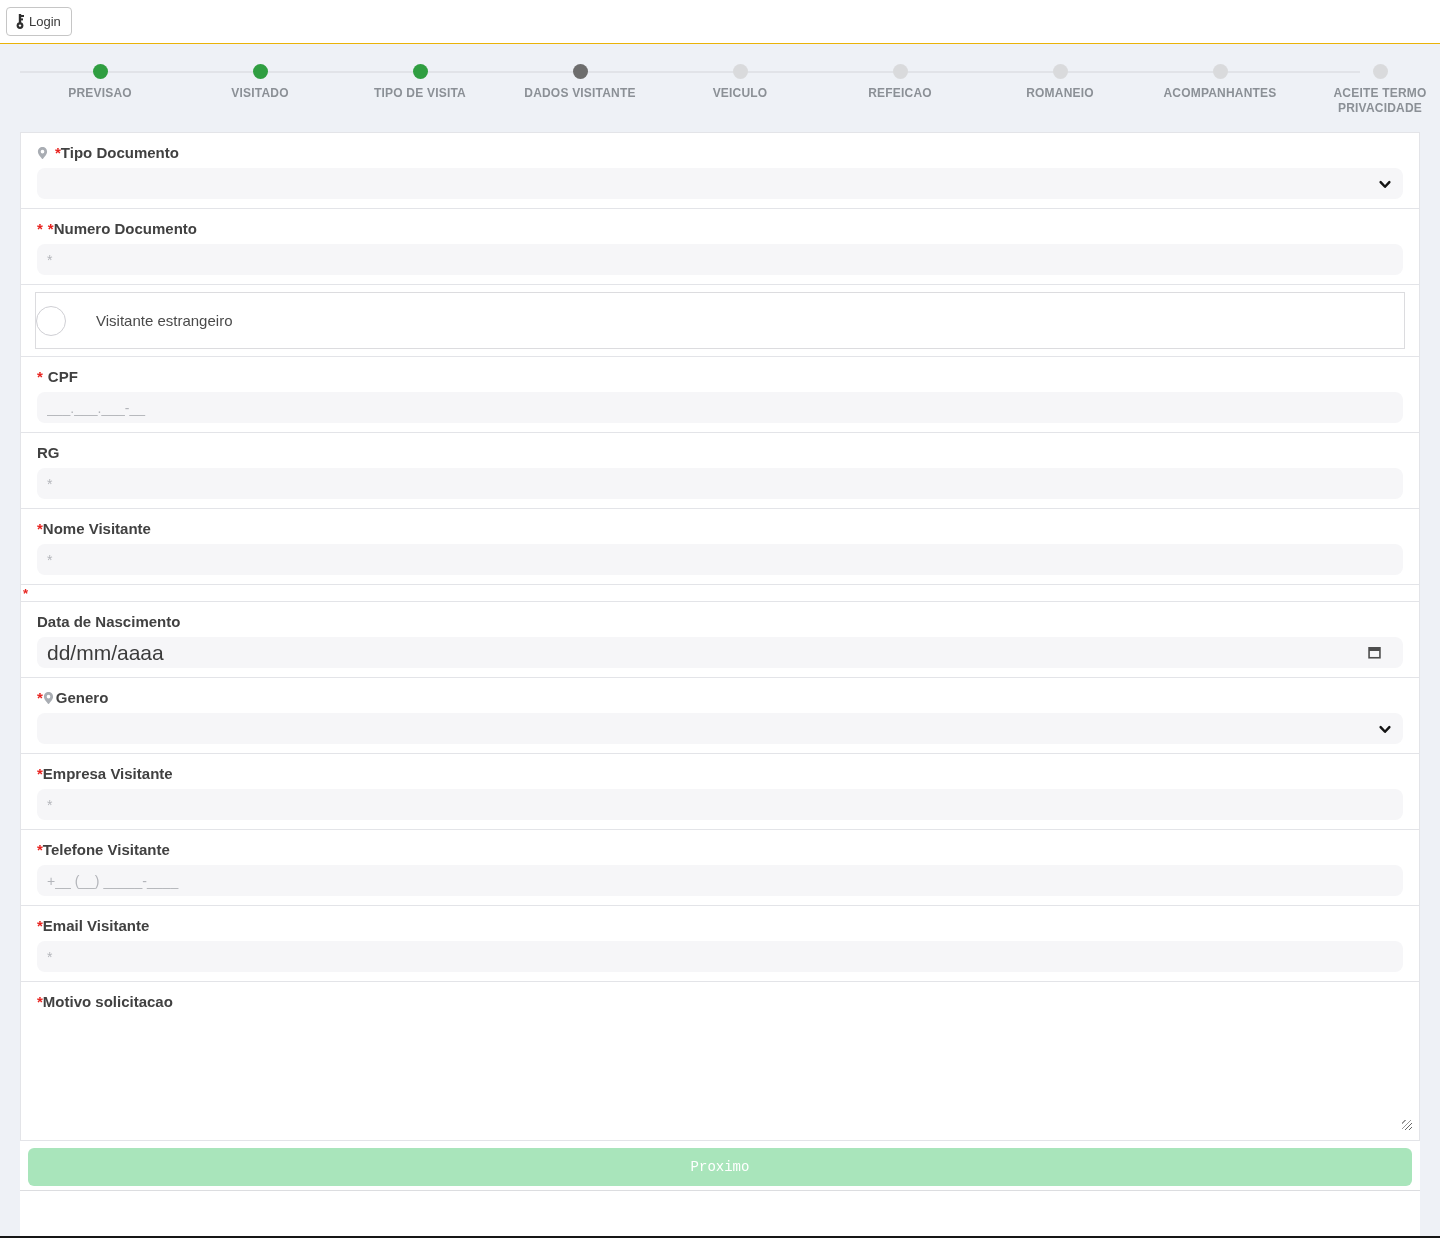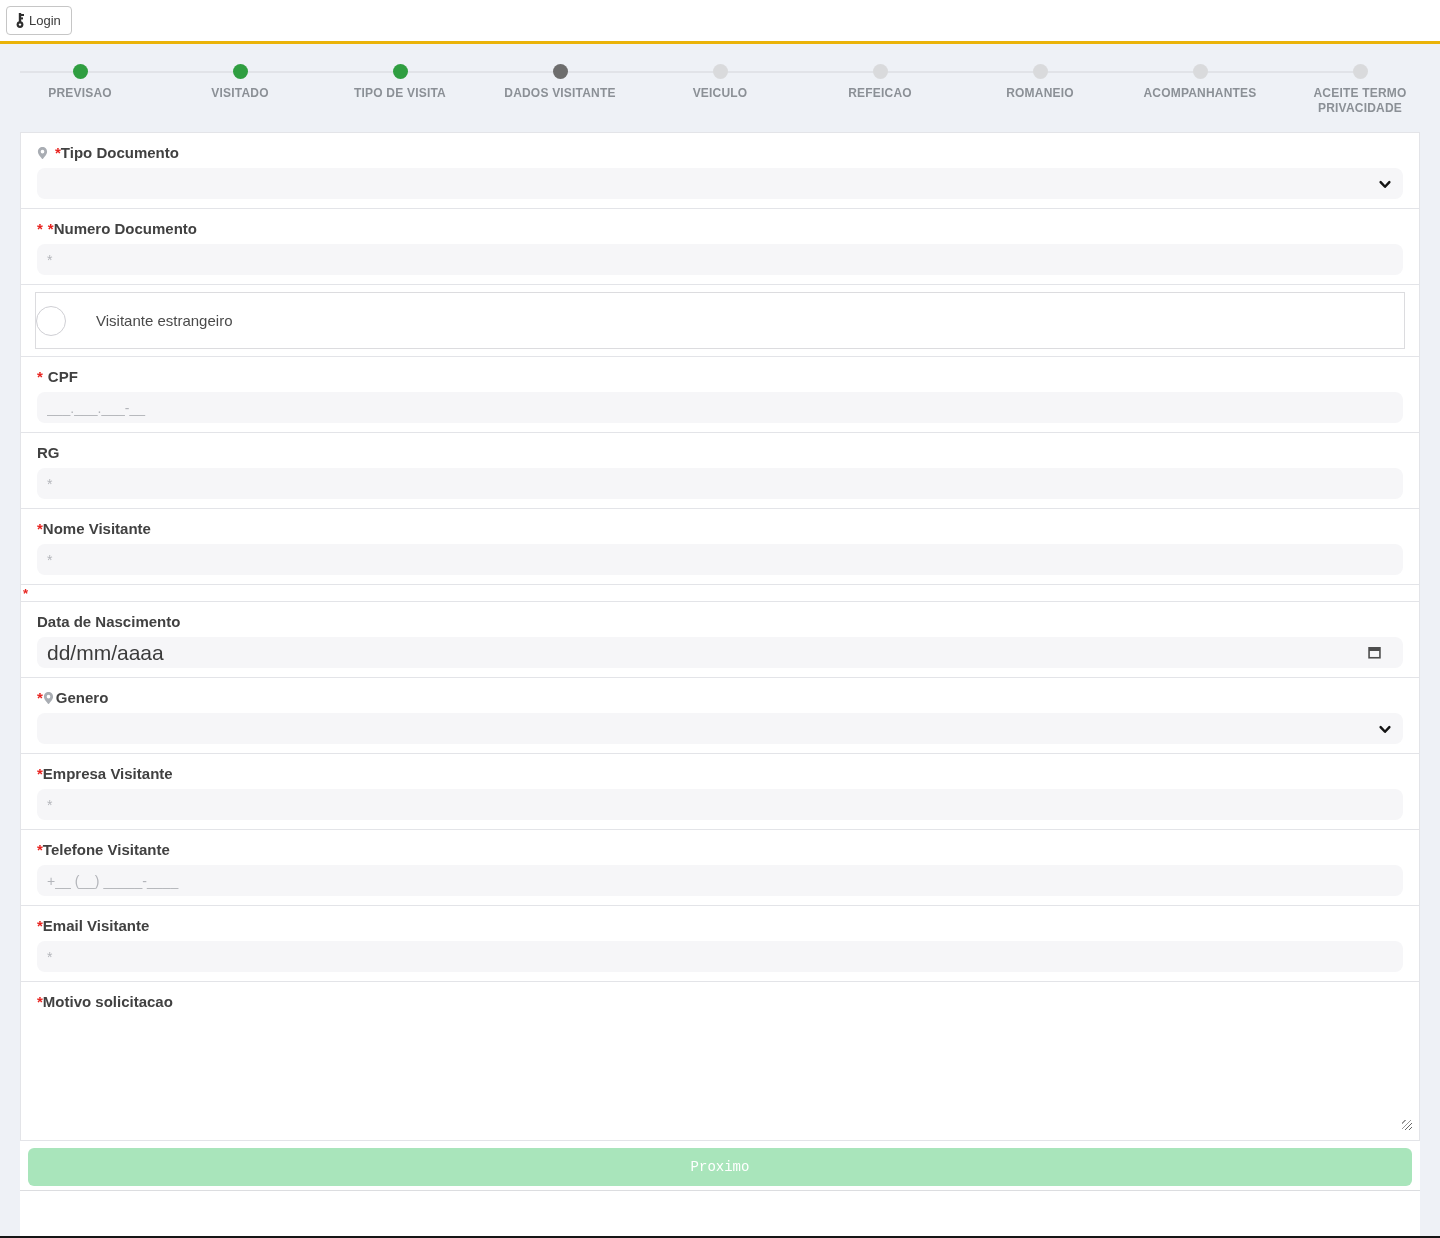--- a/index.html
+++ b/index.html
@@ -2,31 +2,31 @@
 <html style="--green: #2f9e41; --red: #e8231f; --btn: #a9e5bb;"><head>
 <meta charset="utf-8">
 <style>
   * { box-sizing: border-box; }
   html, body { margin:0; padding:0; width:1440px; height:1238px; overflow:hidden;
     font-family:"Liberation Sans", sans-serif; background:#ffffff; }
   .page { position:relative; width:1440px; height:1238px; }
 
   
   .topbar { height:44px; background:#ffffff; display:flex; align-items:center;
-    padding-left:6px; border-bottom:3px solid #eab308; }
+    padding-left:6px; border-bottom:1px solid #eab308; }
   .login-btn { display:inline-flex; align-items:center; gap:3px; background:#fff;
     border:1px solid #c6c6c6; border-radius:4px; padding:5px 10px 5px 7px;
     font-size:13px; color:#3a3a3a; cursor:pointer; font-family:inherit; }
   .login-btn svg { display:block; }
 
   
   .band { position:absolute; top:44px; left:0; right:0; bottom:2px; background:#eef1f6; }
 
   
-  .stepper { position:relative; height:115px; }
+  .stepper { position:relative; height:115px;padding-left:20px; }
   .track { position:absolute; left:20px; width:1340px; top:27px; height:2px; background:#e1e3e8; }
   .steps { display:flex; padding-top:20px; }
   .step { flex:0 0 160px; display:flex; flex-direction:column; align-items:center; }
   .dot { width:15px; height:15px; border-radius:50%; z-index:2; }
   .dot.done { background:var(--green,#2f9e41); }
   .dot.current { background:#6d6d6d; }
   .dot.upcoming { background:#d9dadc; }
   .step-label { margin-top:7px; font-size:12px; font-weight:bold; color:#8b9096;
     text-align:center; line-height:15px; max-width:122px; letter-spacing:.2px; }
 

